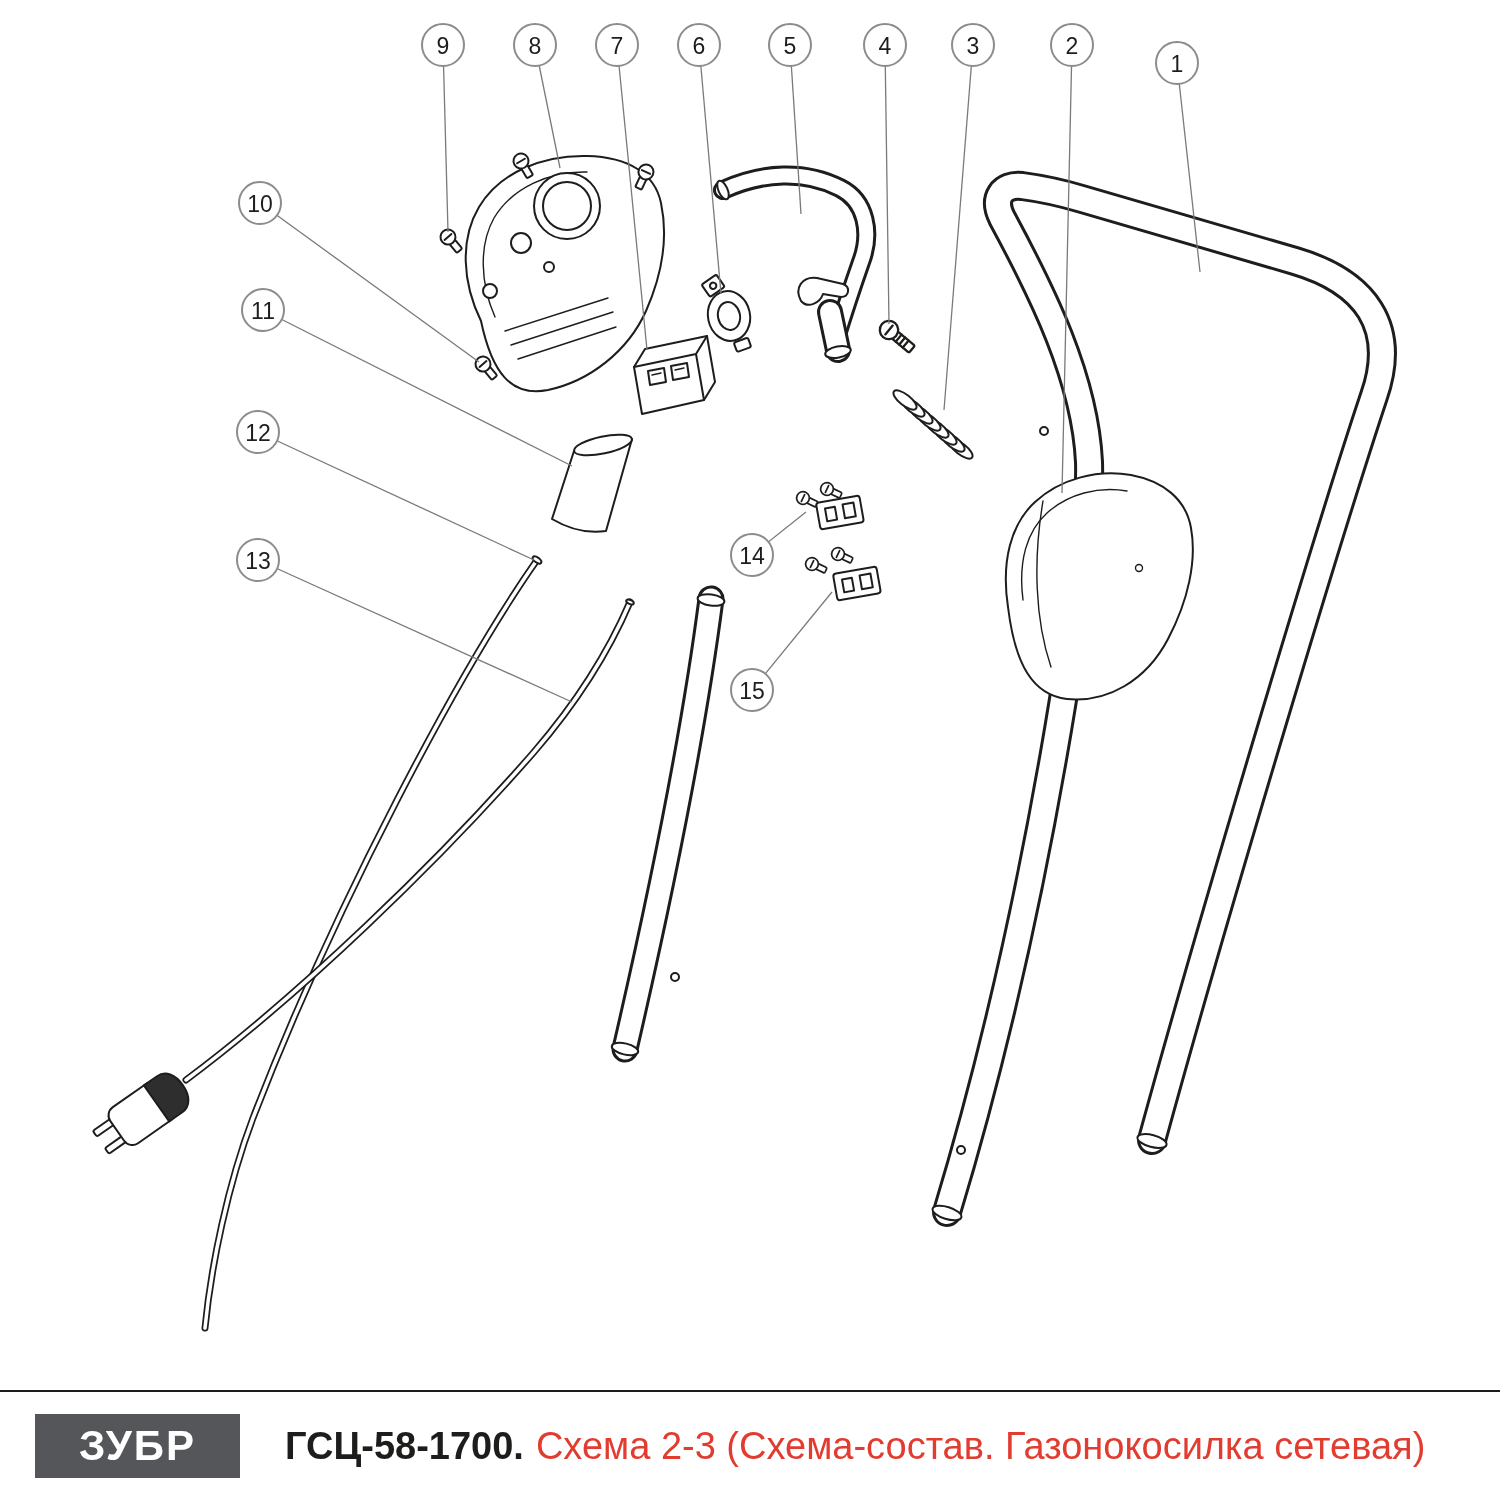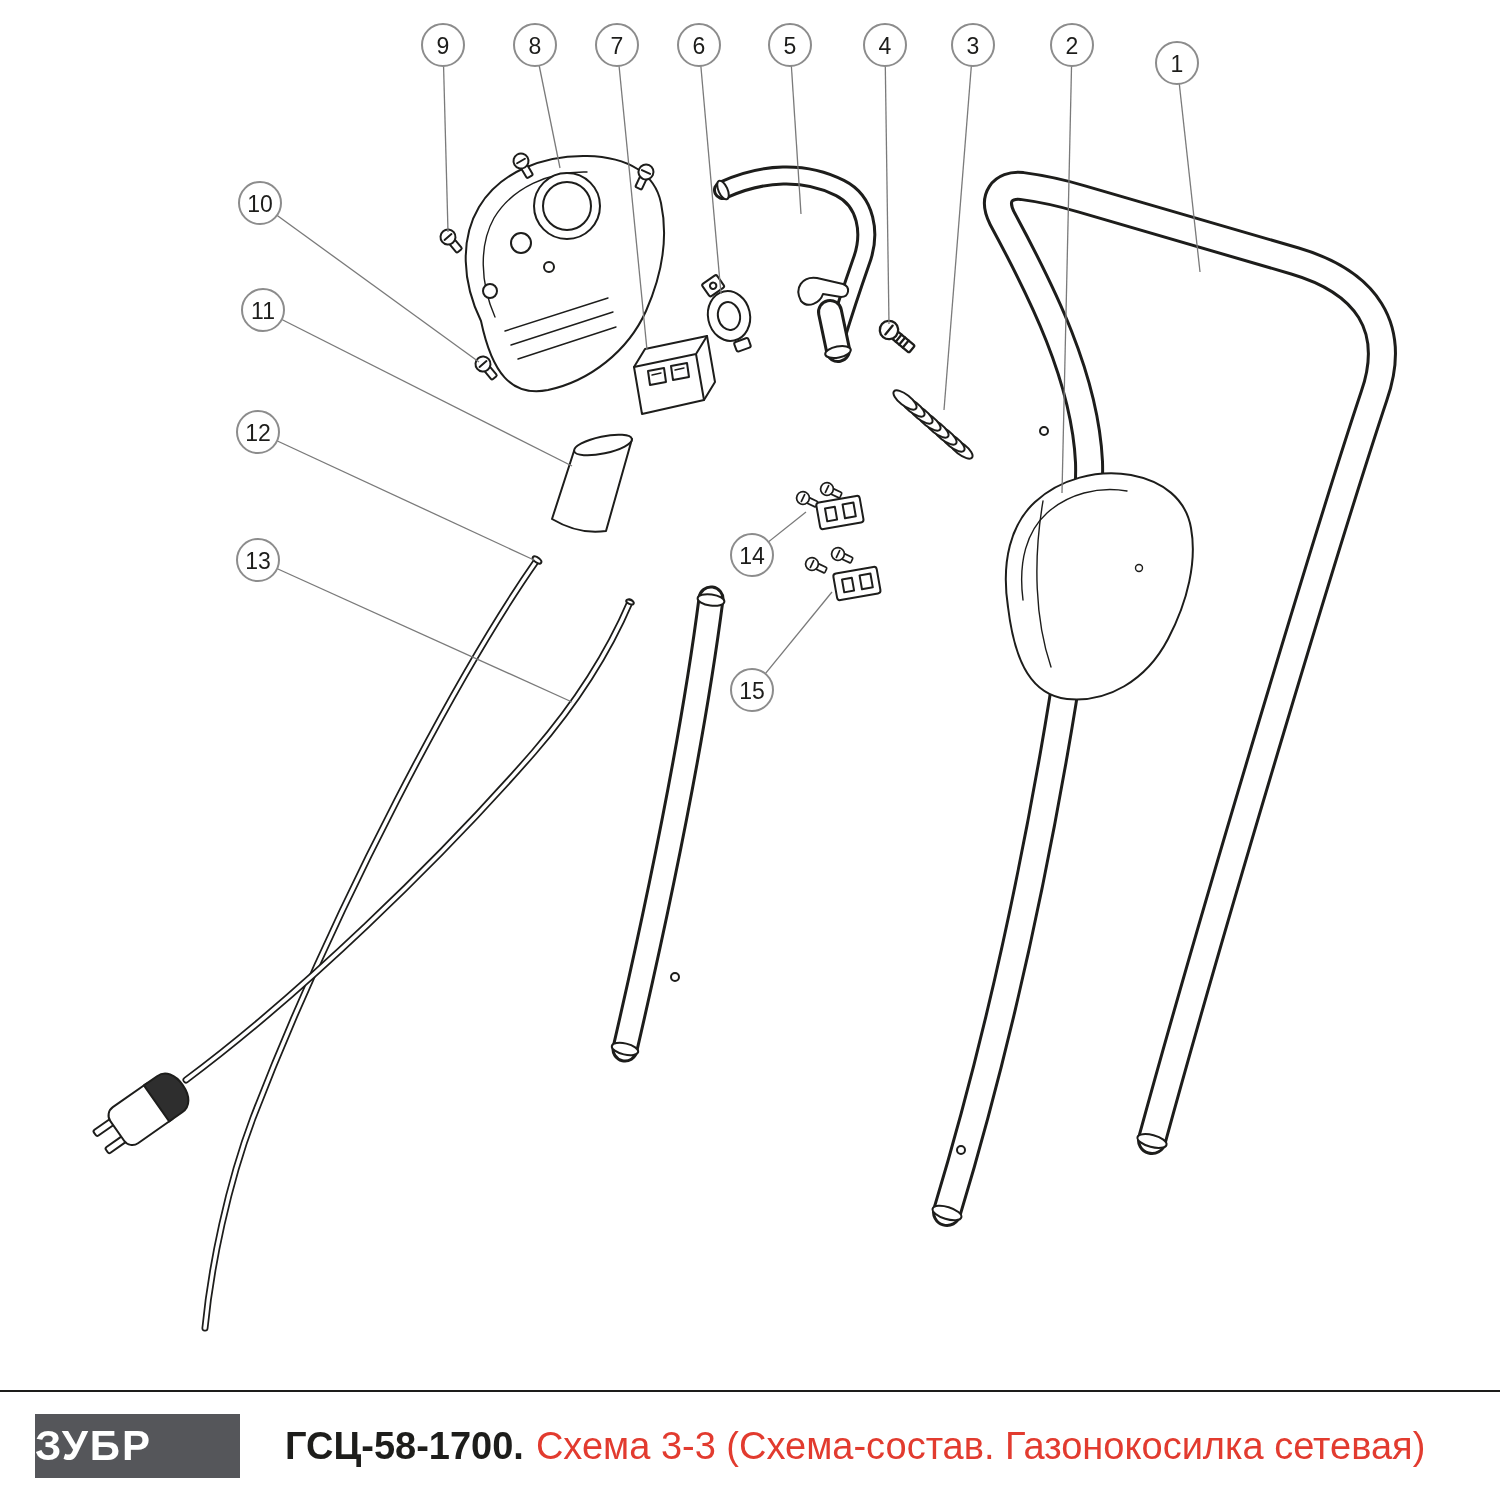--- a/index.html
+++ b/index.html
@@ -15,21 +15,21 @@
   .thin{stroke-width:1.4}
   .t-o{fill:none;stroke:var(--line);stroke-linecap:round;stroke-linejoin:round}
   .t-i{fill:none;stroke:#fff;stroke-linecap:round;stroke-linejoin:round}
   .leader{stroke:var(--leader);stroke-width:1.3}
   .balloon{fill:#fff;stroke:var(--balloon_stroke);stroke-width:2}
   .balloon-num{font-family:"Liberation Sans",sans-serif;font-size:23px;font-weight:400;
     fill:var(--line);text-anchor:middle;dominant-baseline:central}
   .footer{position:absolute;left:0;top:1390px;width:1500px;height:110px;
     border-top:2px solid var(--line);display:flex;align-items:center;padding-left:35px}
   .logo{width:205px;height:64px;background:var(--logo_bg);display:flex;align-items:center;
-    gap:10px;flex:0 0 auto}
+    justify-content:center;gap:10px;flex:0 0 auto}
   .logo-text{color:#fff;font-weight:700;font-size:42px;letter-spacing:2px}
   .title{margin-left:45px;font-size:38px;white-space:nowrap}
   .model{font-weight:700;color:var(--line)}
   .subtitle{color:var(--red);font-weight:400;margin-left:12px}
 </style>
 </head>
 <body>
 
 <div class="page">
 
@@ -225,17 +225,17 @@
 </svg>
 
 <div class="footer">
   <div class="logo">
     <svg width="42" height="36" viewBox="0 0 42 36">
       <path d="M4 10 H18 M4 26 H18 M16 4 L34 18 L16 32" stroke="#fff" stroke-width="5.5" fill="none" stroke-linecap="round" stroke-linejoin="round"></path>
     </svg>
     <span class="logo-text">ЗУБР</span>
   </div>
   <div class="title">
-    <span class="model">ГСЦ-58-1700.</span><span class="subtitle">Схема 3-3 (Схема-состав. Газонокосилка сетевая)</span>
+    <span class="model">ГСЦ-58-1700.</span><span class="subtitle">Схема 2-3 (Схема-состав. Газонокосилка сетевая)</span>
   </div>
 </div>
 
 </div>
 
 </body></html>

